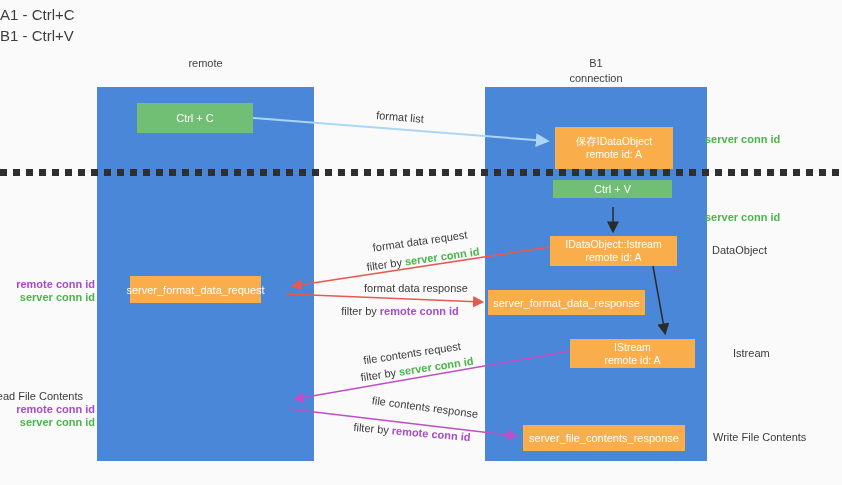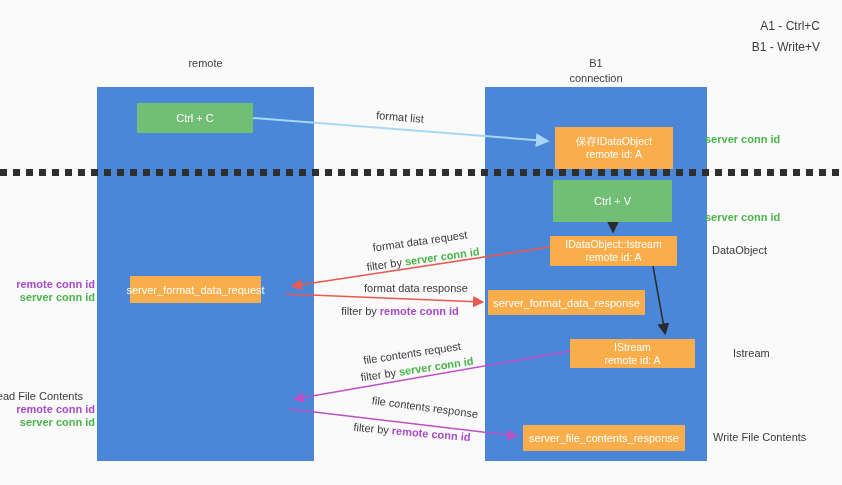--- a/index.html
+++ b/index.html
@@ -3,22 +3,22 @@
 <meta charset="utf-8">
 <style>
   html,body { margin:0; padding:0; }
   .canvas {
     position:relative; width:842px; height:485px;
     background:#FAFAFA; overflow:hidden;
     font-family:"Liberation Sans", sans-serif;
     -webkit-font-smoothing:antialiased;
   }
   .title {
-    position:absolute; top:16px; left:0; width:820px;
-    text-align:right; font-size:12px; color:#3D3D3D; line-height:21px;
+    position:absolute; top:4px; left:0; width:820px;
+    text-align:left; font-size:15px; color:#3D3D3D; line-height:21px;
   }
   .lane-header {
     position:absolute; top:56px; text-align:center;
     font-size:11px; color:#3F3F3F; line-height:15px; z-index:2;
   }
   .lane { position:absolute; top:87px; height:374px; background:#4A87D8; z-index:1; }
   .dotted-line {
     position:absolute; left:0; top:169px; width:842px; height:7px; z-index:6;
     background:repeating-linear-gradient(90deg,#2F2F2F 0 7px,transparent 7px 13px);
   }
@@ -43,21 +43,21 @@
   .alabel .green  { color:#4BB54B; font-weight:bold; }
   .alabel .purple { color:#A84BC8; font-weight:bold; }
 </style>
 </head>
 <body>
 
 <div class="canvas">
 
   <div class="title">
     <div>A1 - Ctrl+C</div>
-    <div>B1 - Write+V</div>
+    <div>B1 - Ctrl+V</div>
   </div>
 
   <div class="lane-header" style="left:97px;width:217px;">
     <div>remote</div>
   </div>
   <div class="lane-header" style="left:485px;width:222px;">
     <div>B1</div>
     <div>connection</div>
   </div>
 
@@ -92,21 +92,21 @@
 
   <div class="node green" style="left:137px;top:103px;width:116px;height:30px;">
     <span>Ctrl + C</span>
   </div>
 
   <div class="node orange double" style="left:555px;top:127px;width:118px;height:42px;">
     <div>保存IDataObject</div>
     <div>remote id: A</div>
   </div>
 
-  <div class="node green" style="left:553px;top:180px;width:119px;height:42px;">
+  <div class="node green" style="left:553px;top:180px;width:119px;height:18px;">
     <span>Ctrl + V</span>
   </div>
 
   <div class="node orange double" style="left:550px;top:236px;width:127px;height:30px;">
     <div>IDataObject::Istream</div>
     <div>remote id: A</div>
   </div>
 
   <div class="node orange" style="left:130px;top:276px;width:131px;height:27px;">
     <span>server_format_data_request</span>

